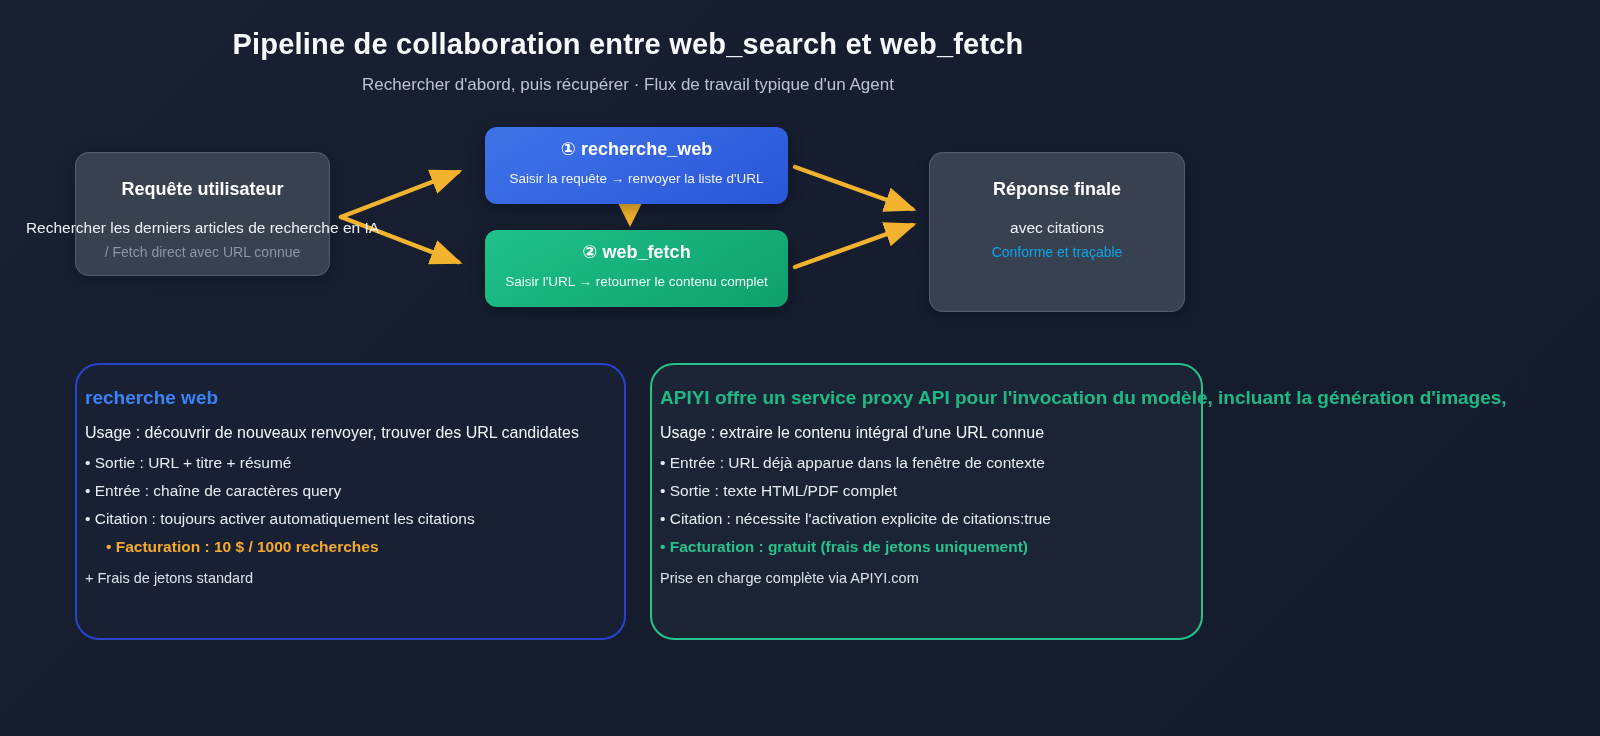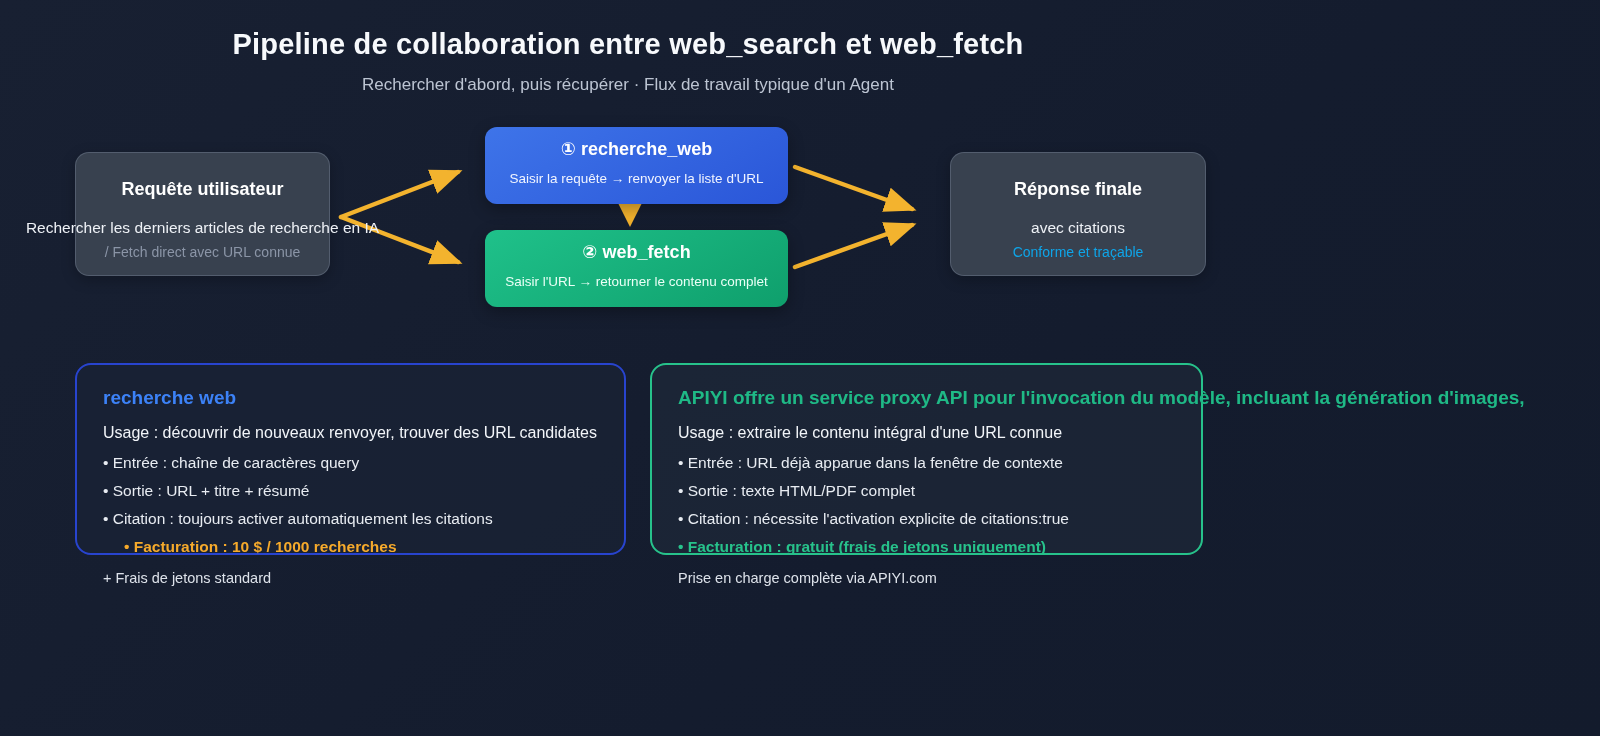--- a/index.html
+++ b/index.html
@@ -24,38 +24,38 @@
 
   
   .node{position:absolute;box-sizing:border-box;text-align:center;}
   .slate-node{
     background:#38414f;
     border:1px solid rgba(154,168,190,.28);
     border-radius:14px;
     box-shadow:0 4px 14px rgba(0,0,0,.25);
   }
   .user-node{left:75px;top:152px;width:255px;height:124px;}
-  .final-node{left:950px;top:152px;width:256px;height:124px;}
+  .final-node{left:929px;top:152px;width:256px;height:160px;}
   .node-title{position:absolute;left:0;right:0;top:26px;font-size:18px;font-weight:700;color:#ffffff;}
   .node-line1{position:absolute;left:50%;transform:translateX(-50%);top:66px;font-size:15.5px;color:#eef1f6;white-space:nowrap;}
   .node-line2{position:absolute;left:50%;transform:translateX(-50%);top:91px;font-size:14px;color:#8italic;white-space:nowrap;}
   .user-node .node-line2{color:#8b95a7;}
   .final-node .node-line2{color:#0ea5e9;}
 
   .tool-node{left:485px;width:303px;height:77px;border-radius:12px;box-shadow:0 5px 16px rgba(0,0,0,.3);}
   .tool-blue{top:127px;background:linear-gradient(150deg,#3e74e9 0%,#2a56d8 100%);text-align:center;}
   .tool-green{top:230px;background:linear-gradient(150deg,#1fc18a 0%,#0f9f6c 100%);}
   .tool-title{position:absolute;left:0;right:0;top:11px;font-size:18px;font-weight:700;color:#ffffff;}
   .tool-sub{position:absolute;left:0;right:0;top:44px;font-size:13.5px;color:#f0f4ff;}
   .tool-green .tool-sub{color:#eafff6;}
 
   
   .card{
-    position:absolute;top:363px;height:192px;box-sizing:border-box;
-    border-radius:16px;padding:20px 26px;overflow:visible;
+    position:absolute;top:363px;height:277px;box-sizing:border-box;
+    border-radius:24px;padding:20px 8px;overflow:visible;
   }
   .card-blue{left:75px;width:551px;border:2px solid #2844cf;background:rgba(26,35,55,.62);}
   .card-green{left:650px;width:553px;border:2px solid #27c28b;background:rgba(33,43,61,.55);}
   .card-title{margin:2px 0 0;font-size:19px;font-weight:700;white-space:nowrap;}
   .card-blue .card-title{color:#3c82f7;}
   .card-green .card-title{color:#1fb986;}
   .card-usage{margin:15px 0 0;font-size:16px;color:#f2f5f9;white-space:nowrap;}
   .card-list{margin:12px 0 0;padding:0;list-style:none;}
   .card-list li{font-size:15.5px;color:#e8ecf2;margin:0 0 10px;white-space:nowrap;}
   .card-list li.hl-orange{color:#f6aa2b;font-weight:700;margin-left:21px;}
@@ -104,22 +104,22 @@
   <div class="node slate-node final-node">
     <div class="node-title">Réponse finale</div>
     <div class="node-line1">avec citations</div>
     <div class="node-line2">Conforme et traçable</div>
   </div>
 
   <section class="card card-blue">
     <h2 class="card-title">recherche web</h2>
     <p class="card-usage">Usage : découvrir de nouveaux renvoyer, trouver des URL candidates</p>
     <ul class="card-list">
+      <li>• Sortie : URL + titre + résumé</li>
       <li>• Entrée : chaîne de caractères query</li>
-      <li>• Sortie : URL + titre + résumé</li>
       <li>• Citation : toujours activer automatiquement les citations</li>
       <li class="hl-orange">• Facturation : 10 $ / 1000 recherches</li>
     </ul>
     <p class="card-footnote">+ Frais de jetons standard</p>
   </section>
 
   <section class="card card-green">
     <h2 class="card-title">APIYI offre un service proxy API pour l'invocation du modèle, incluant la génération d'images,</h2>
     <p class="card-usage">Usage : extraire le contenu intégral d'une URL connue</p>
     <ul class="card-list">

